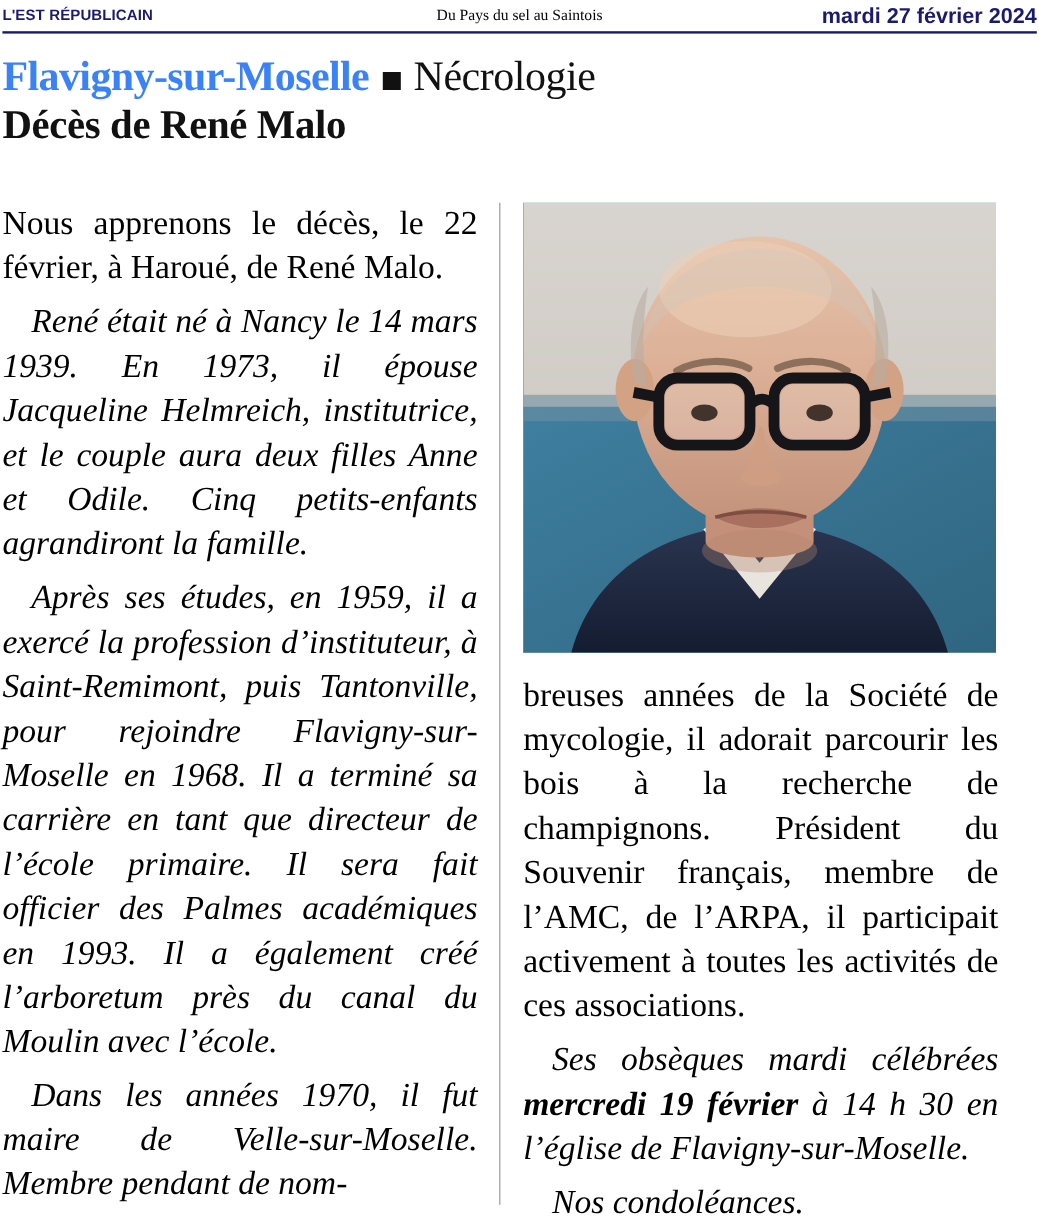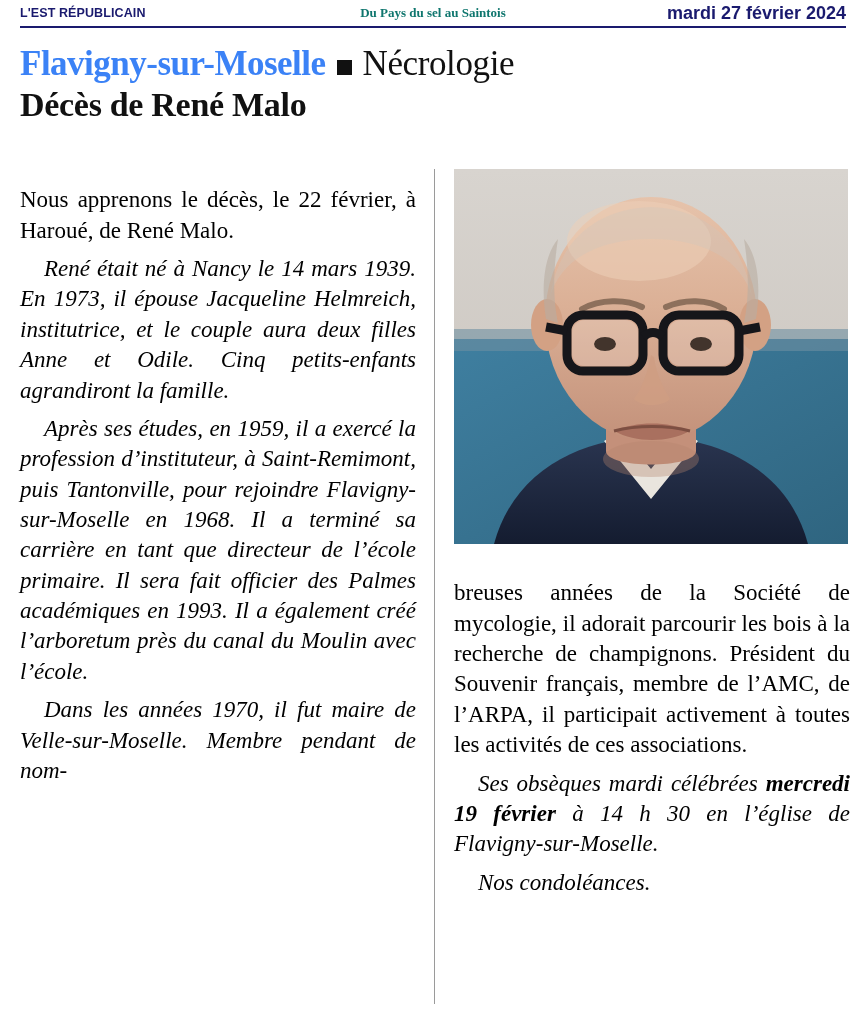--- a/index.html
+++ b/index.html
@@ -12,21 +12,21 @@
     height: 1018px;
     font-family: "Liberation Serif", serif;
     color: #000000;
     overflow: hidden;
   }
   .page {
     position: relative;
     width: 866px;
     height: 1018px;
     box-sizing: border-box;
-    padding: 0 20px;
+    padding: 0 2px;
   }
 
   
   .masthead {
     position: relative;
     height: 26px;
     display: flex;
     align-items: center;
     border-bottom: 2px solid #1a1a6e;
     font-family: "Liberation Sans", sans-serif;
@@ -36,22 +36,22 @@
     font-weight: bold;
     color: #1a1a6e;
     letter-spacing: 0.1px;
     white-space: nowrap;
   }
   .masthead .center {
     position: absolute;
     left: 0; right: 0;
     text-align: center;
     font-size: 13px;
-    font-weight: bold;
-    color: #0f766e;
+    font-weight: normal;
+    color: #000000;
     font-family: "Liberation Serif", serif;
   }
   .masthead .right {
     margin-left: auto;
     font-size: 18px;
     font-weight: bold;
     color: #1a1a6e;
     white-space: nowrap;
     z-index: 2;
   }
@@ -102,23 +102,23 @@
   .rule-vert {
     position: absolute;
     left: 414px;
     top: 0;
     width: 1px;
     height: 835px;
     background: #9a9a9a;
   }
   .col {
     position: absolute;
-    top: 16px;
+    top: 0;
     width: 396px;
-    font-size: 23px;
+    font-size: 28px;
     line-height: 1.32;
     text-align: justify;
     text-justify: inter-word;
     hyphens: manual;
   }
   .col-left { left: 0; }
   .col-right { left: 434px; }
   .col p {
     margin: 0;
   }

